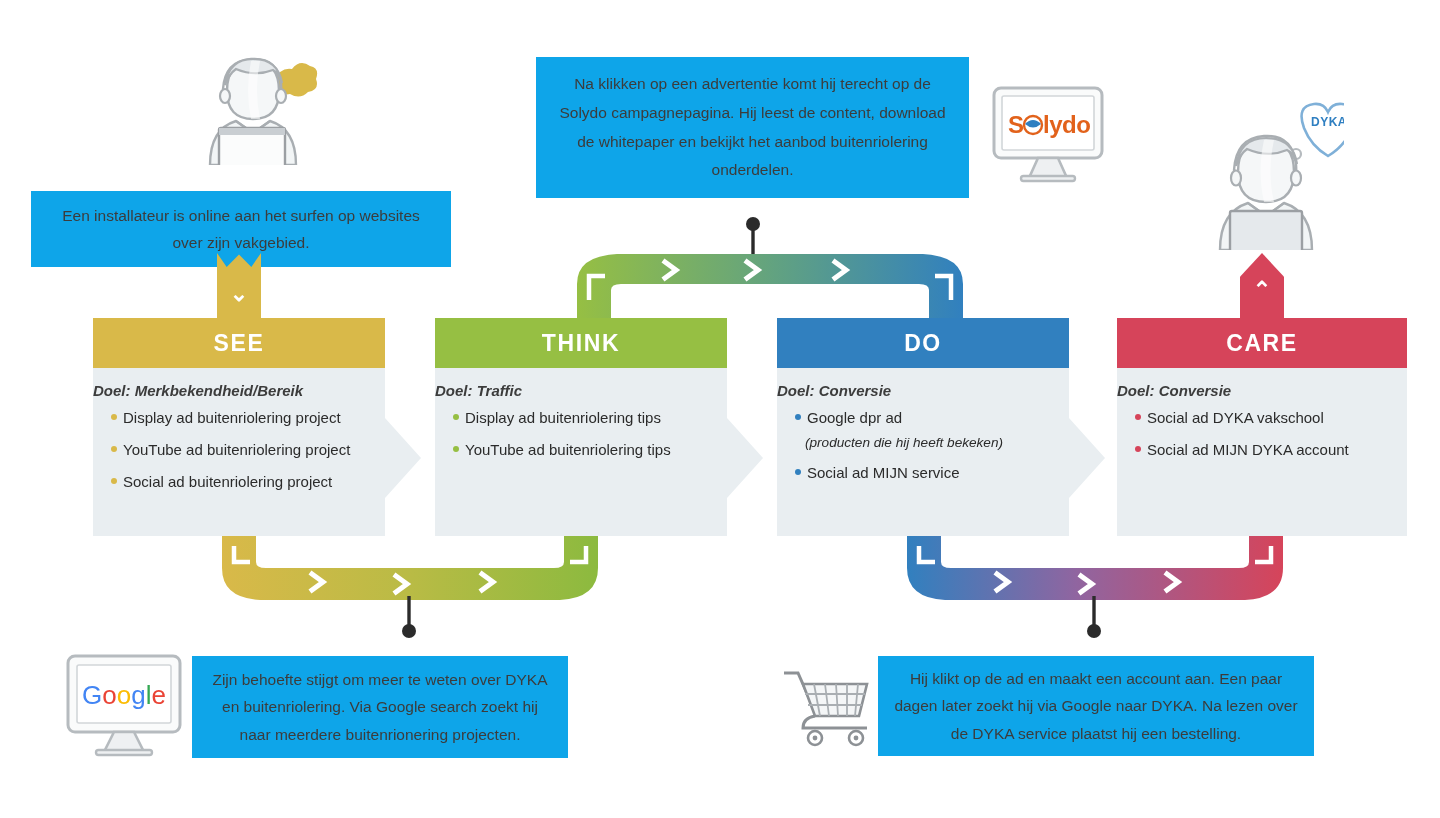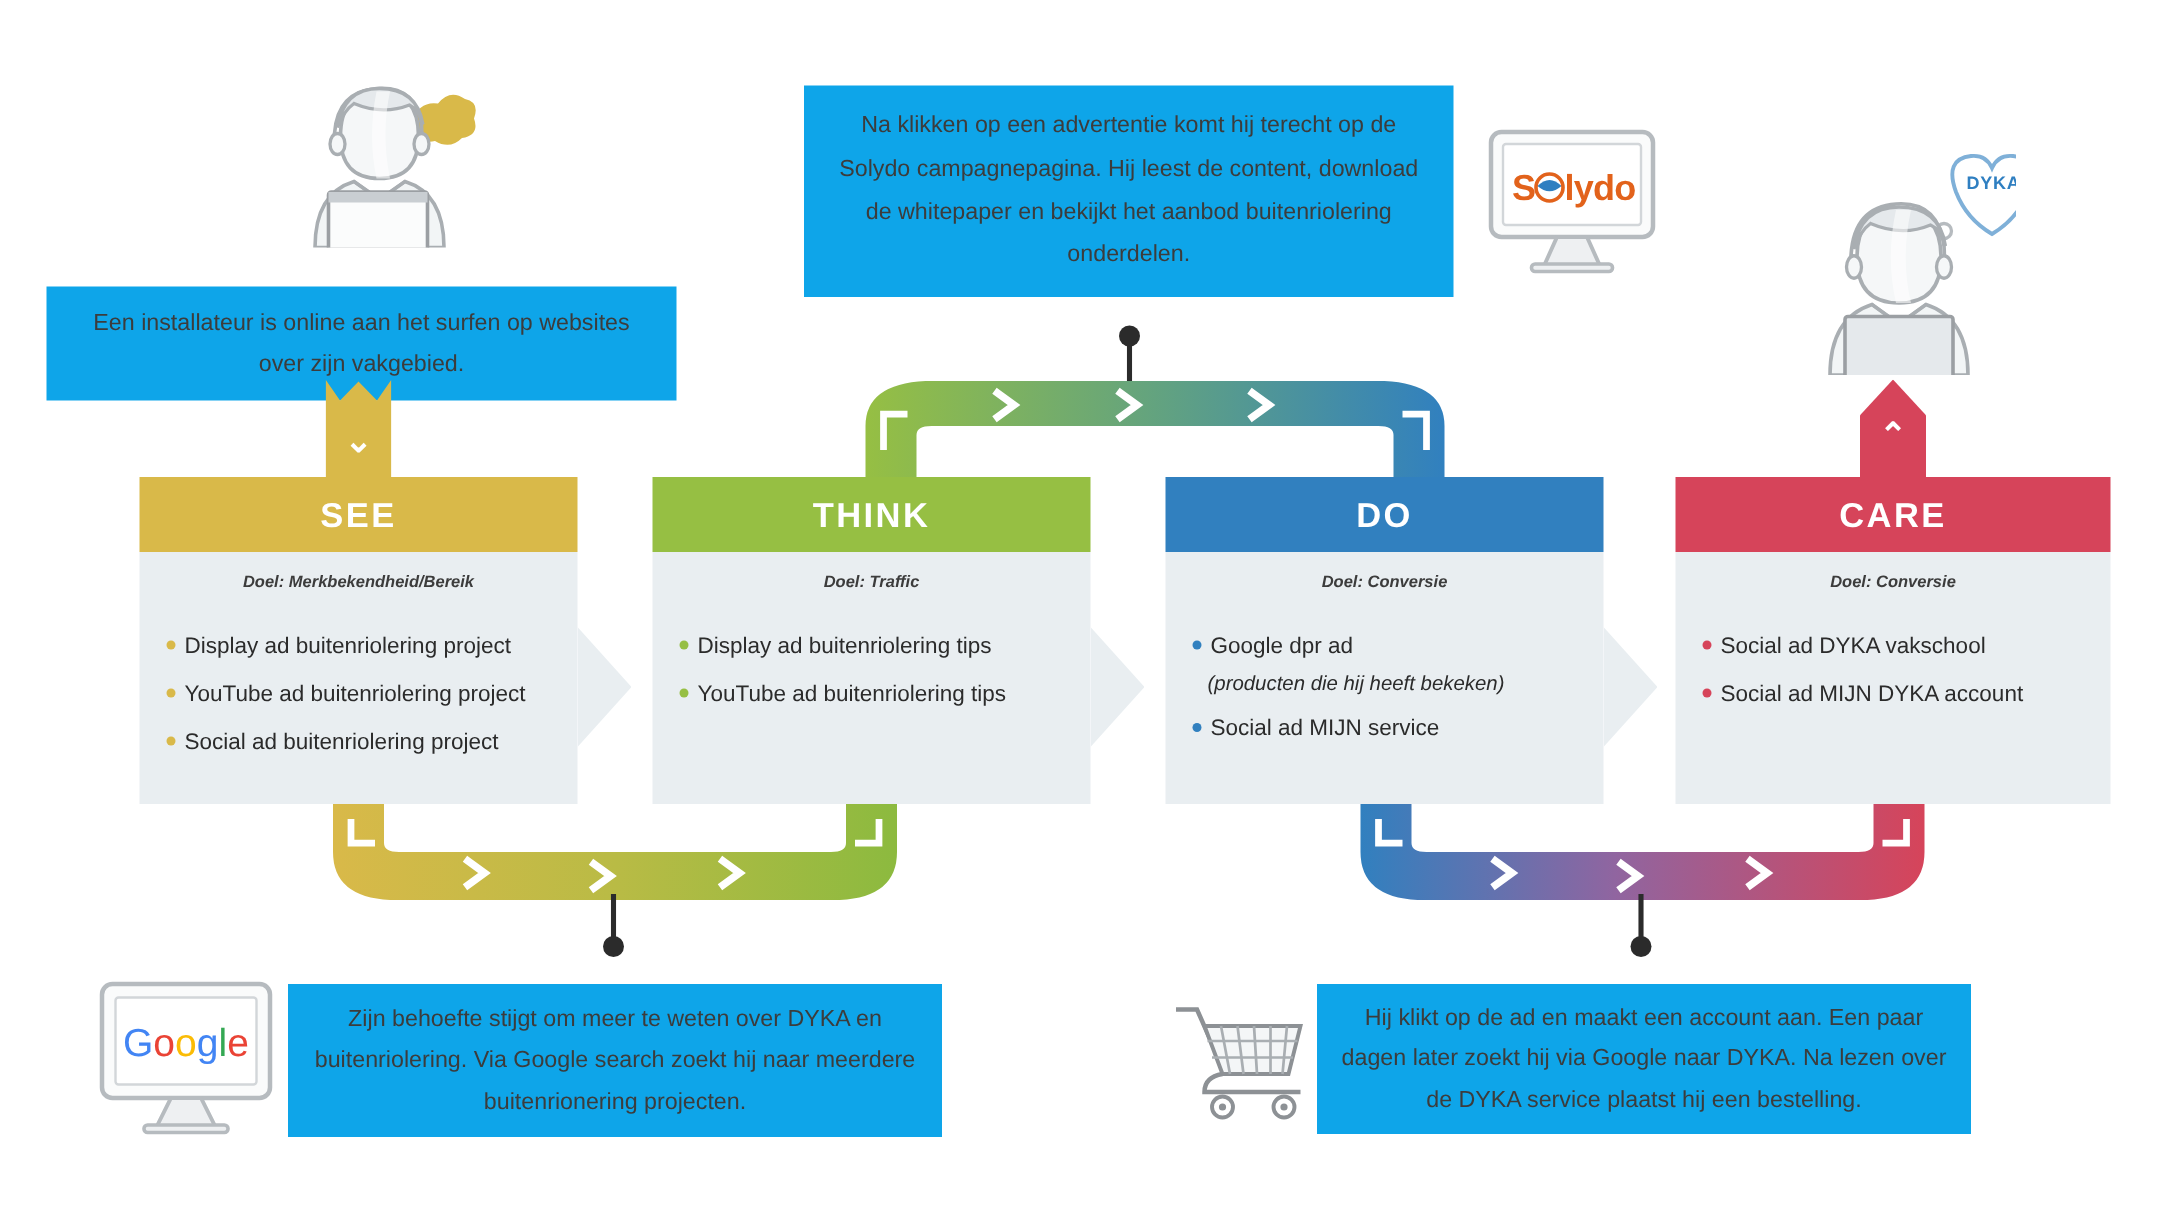--- a/index.html
+++ b/index.html
@@ -36,26 +36,25 @@
     font-size: 23px;
     font-weight: bold;
     letter-spacing: 1.6px;
   }
   .panel .body {
     background: #e9eef1;
     min-height: 168px;
     padding: 14px 0 16px 0;
   }
   .panel .goal {
-    text-align: center;
     font-style: italic;
     font-weight: bold;
-    font-size: 11px;
+    font-size: 15px;
     color: #3c3c3c;
-    margin-bottom: 26px;
+    margin-bottom: 8px;
   }
   .panel ul { list-style: none; margin: 0; padding: 0 12px 0 18px; }
   .panel li {
     font-size: 15px;
     color: #2b2b2b;
     line-height: 1.45;
     margin-bottom: 10px;
     position: relative;
     padding-left: 12px;
   }
@@ -306,21 +305,21 @@
     <rect x="6" y="4" width="112" height="76" rx="7" fill="#fafbfb" stroke="#b6bbbf" stroke-width="3"></rect>
     <rect x="15" y="13" width="94" height="58" rx="2" fill="#ffffff" stroke="#d2d6d9" stroke-width="1.6"></rect>
     <path d="M52 80 l20 0 l10 20 l-40 0 z" fill="#eef0f2" stroke="#b6bbbf" stroke-width="2.6"></path>
     <rect x="34" y="98" width="56" height="5" rx="2.4" fill="#eef0f2" stroke="#b6bbbf" stroke-width="2.4"></rect>
 
     <text x="20" y="52" font-family="'Liberation Sans', sans-serif" font-size="26" font-weight="normal">
       <tspan fill="#4285F4">G</tspan><tspan fill="#EA4335">o</tspan><tspan fill="#FBBC05">o</tspan><tspan fill="#4285F4">g</tspan><tspan fill="#34A853">l</tspan><tspan fill="#EA4335">e</tspan>
     </text>
   </svg>
 
-  <div class="callout abs" style="left:192px; top:656px; width:436px; height:102px;">
+  <div class="callout abs" style="left:192px; top:656px; width:376px; height:102px;">
     <span>Zijn behoefte stijgt om meer te weten over DYKA en buitenriolering. Via Google search zoekt hij naar meerdere buitenrionering projecten.</span>
   </div>
 
   <svg class="icon-svg" style="left:781px; top:666px;" width="92" height="82" viewBox="0 0 92 82">
 
     <path d="M3 7 L17 7 L36 50" fill="none" stroke="#8d9195" stroke-width="3"></path>
 
     <path d="M22 18 L86 18 L78 50 L34 50 Z" fill="#f4f6f7" stroke="#8d9195" stroke-width="2.6"></path>
 
     <line x1="33" y1="18" x2="39" y2="50" stroke="#a9aeb2" stroke-width="1.8"></line>

